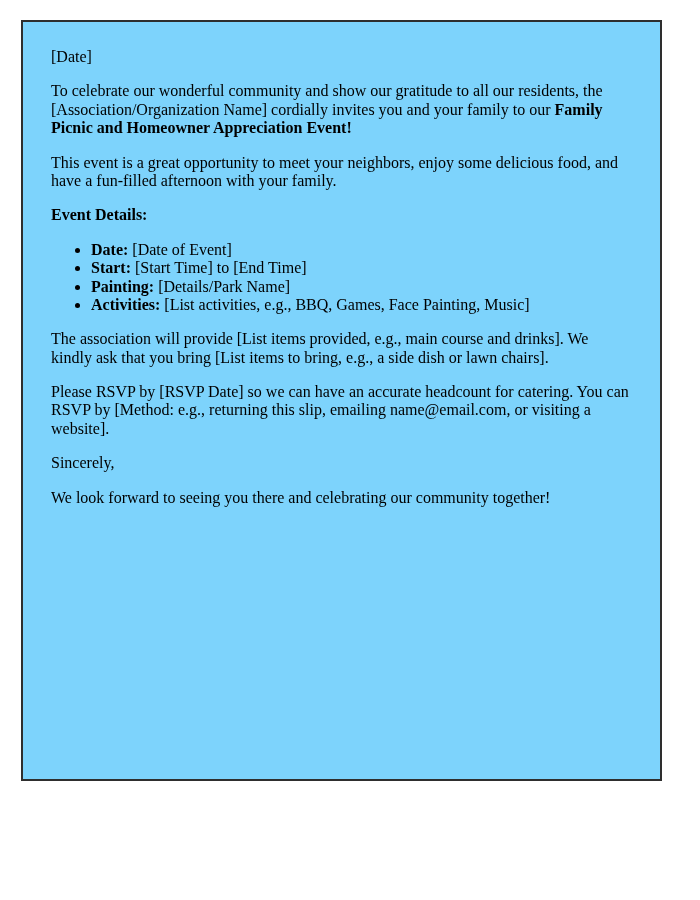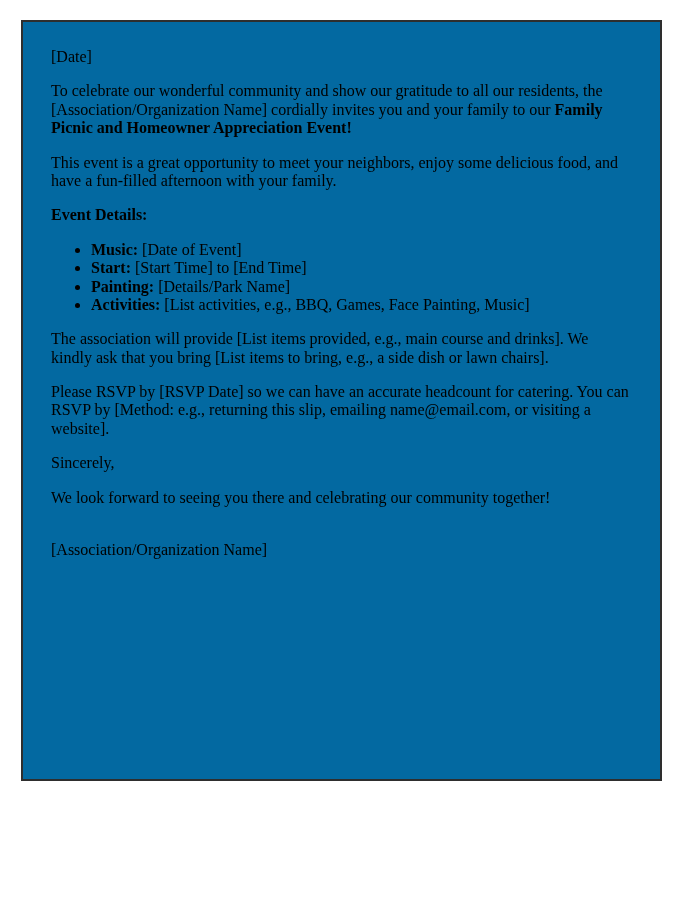--- a/index.html
+++ b/index.html
@@ -16,21 +16,21 @@
     overflow: hidden;
   }
   .letter-page {
     box-sizing: border-box;
     margin: 20px 0 0 21px;
     width: 641px;
     height: 761px;
     border: 2px solid #2e2e2e;
     padding: 10px 28px;
     line-height: 1.15;
-    background: #0369a1;
+    background: #7dd3fc;
   }
   .letter-page p {
     margin: 16px 0;
   }
   .letter-page ul {
     margin: 16px 0;
     padding-left: 40px;
     list-style-type: disc;
   }
   .letter-page li {
@@ -47,29 +47,29 @@
   <p>[Date]</p>
 
 
   <p><span>To celebrate our wonderful community and show our gratitude to all our residents, the [Association/Organization Name] cordially invites you and your family to our </span><b>Family Picnic and Homeowner Appreciation Event!</b></p>
 
   <p>This event is a great opportunity to meet your neighbors, enjoy some delicious food, and have a fun-filled afternoon with your family.</p>
 
   <p><b>Event Details:</b></p>
 
   <ul>
-    <li><b>Music:</b><span> [Date of Event]</span></li>
+    <li><b>Date:</b><span> [Date of Event]</span></li>
     <li><b>Start:</b><span> [Start Time] to [End Time]</span></li>
     <li><b>Painting:</b><span> [Details/Park Name]</span></li>
     <li><b>Activities:</b><span> [List activities, e.g., BBQ, Games, Face Painting, Music]</span></li>
   </ul>
 
   <p>The association will provide [List items provided, e.g., main course and drinks]. We kindly ask that you bring [List items to bring, e.g., a side dish or lawn chairs].</p>
 
   <p>Please RSVP by [RSVP Date] so we can have an accurate headcount for catering. You can RSVP by [Method: e.g., returning this slip, emailing name@email.com, or visiting a website].</p>
 
   <p>Sincerely,</p>
 
   <p>We look forward to seeing you there and celebrating our community together!</p>
 
-  <p><br><span>[Association/Organization Name]</span></p>
+  <p><br></p>
 
 </div>
 
 </body></html>

